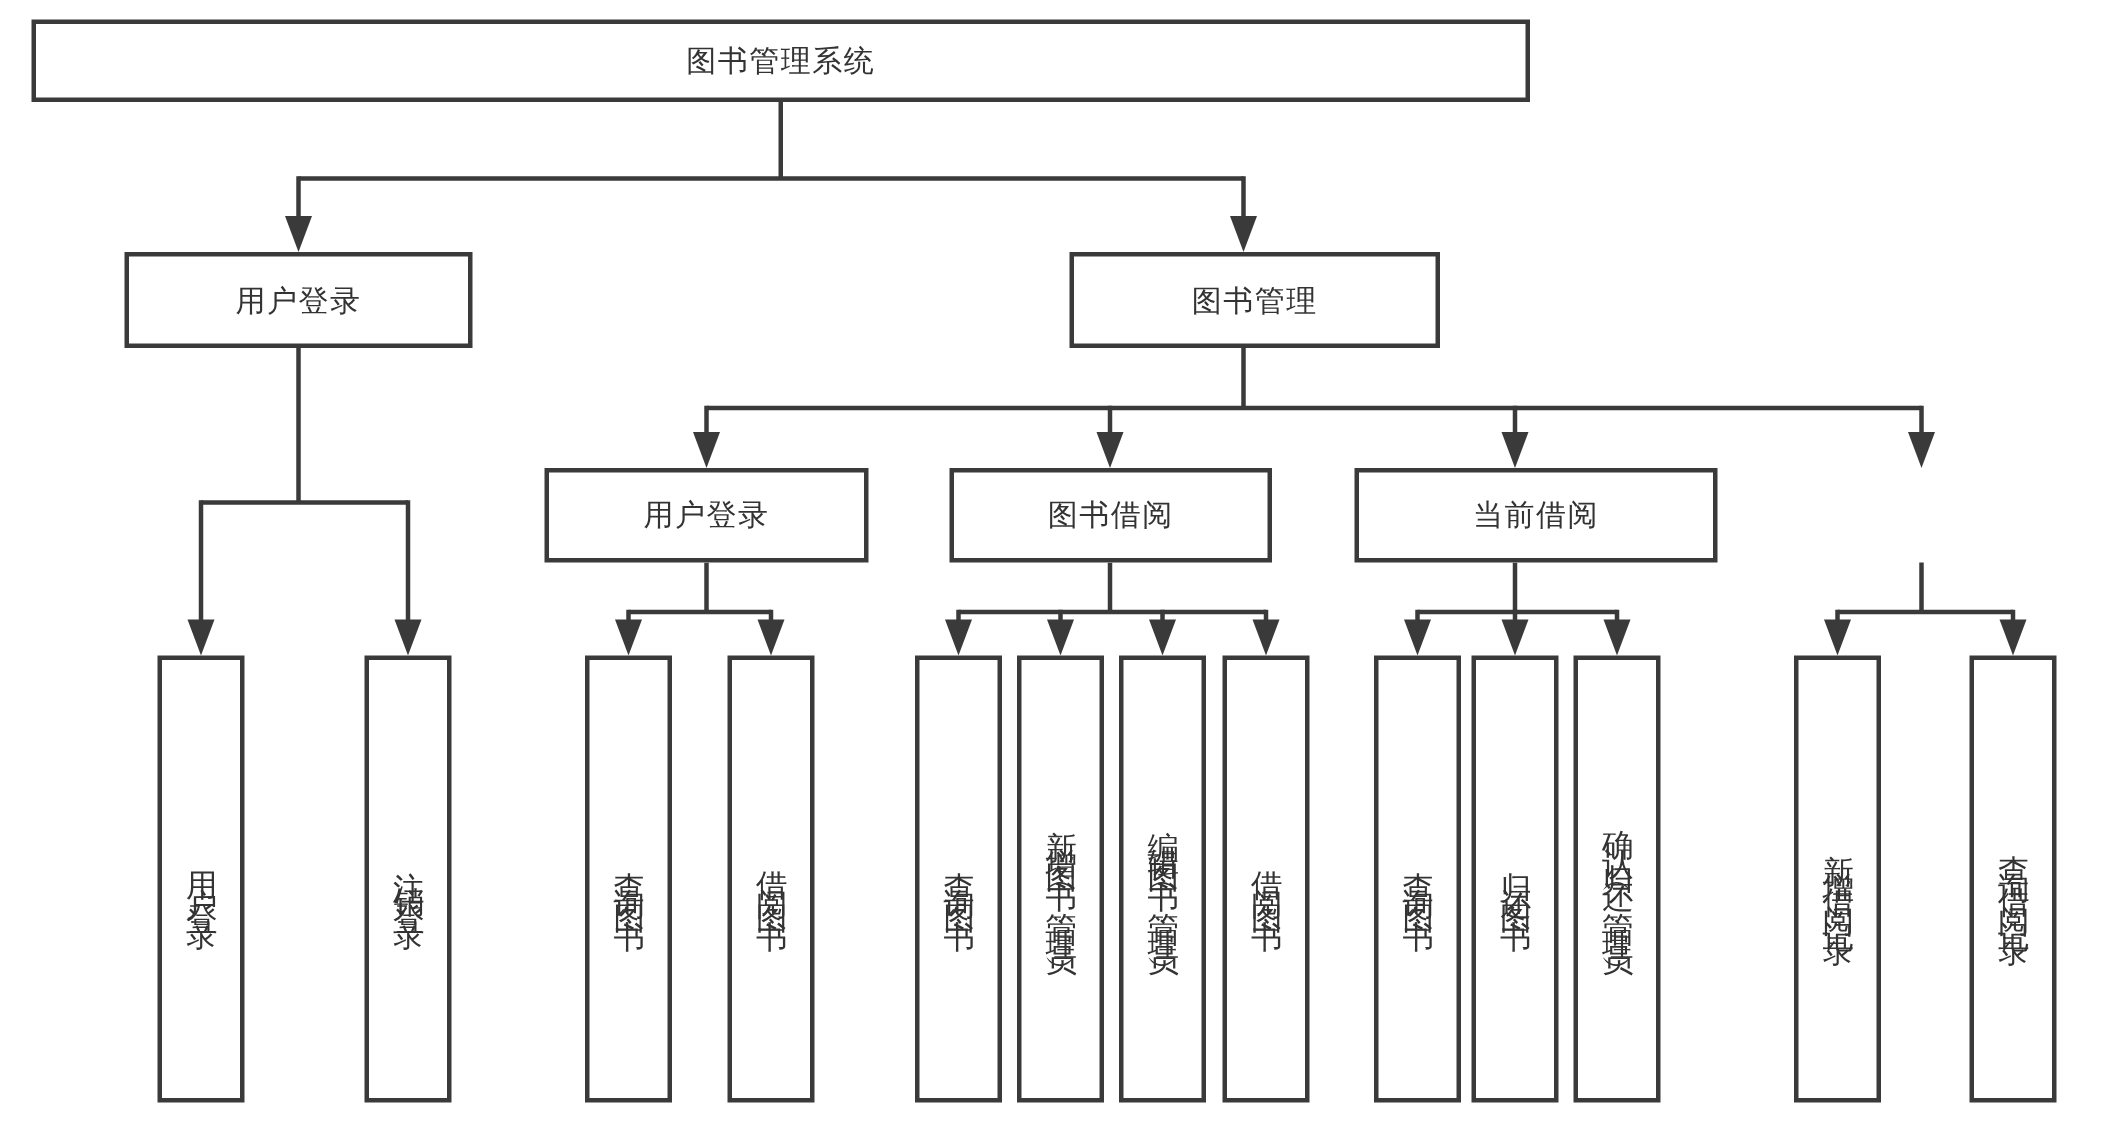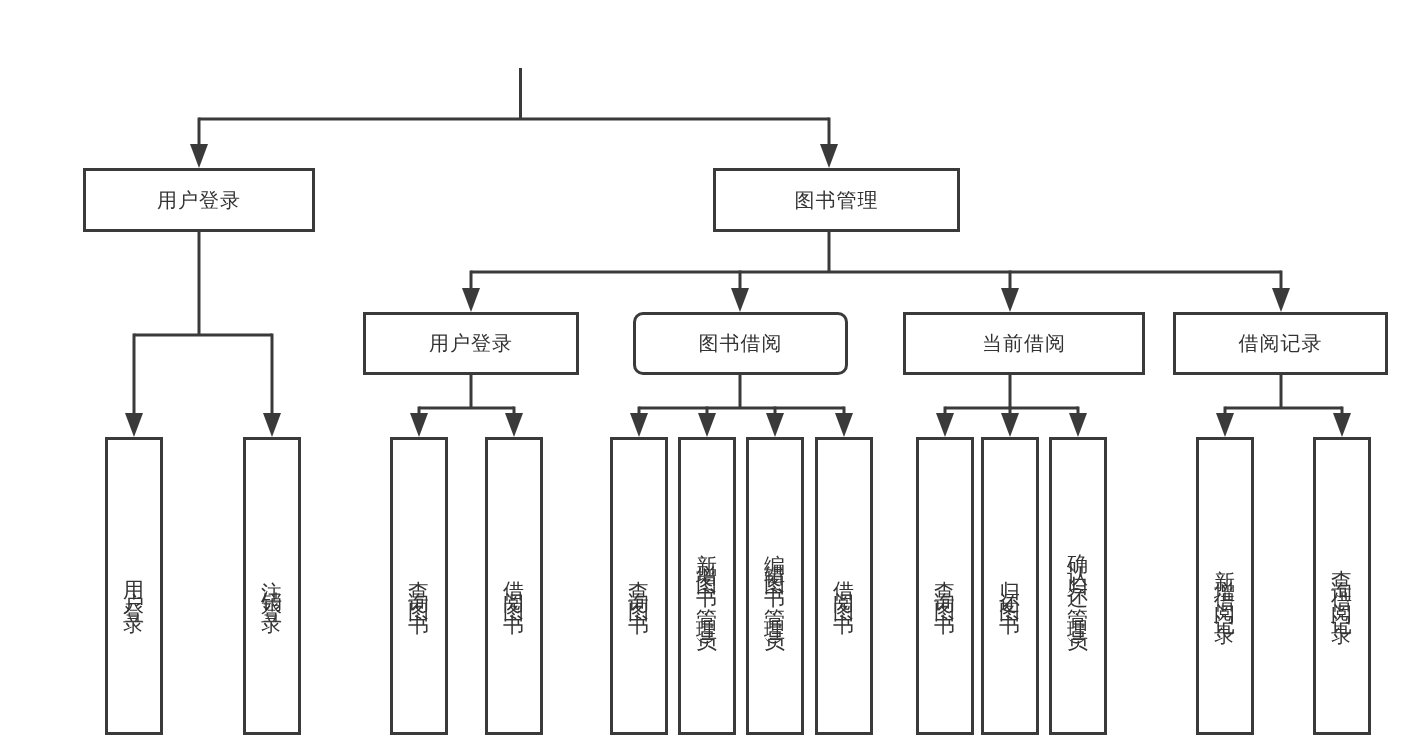--- a/index.html
+++ b/index.html
@@ -88,39 +88,39 @@
       <line x1="1010" y1="406.5" x2="1010" y2="415" stroke="#3a3a3a" stroke-width="3"></line>
       <polygon points="1001,413 1019,413 1010,437" fill="#3a3a3a"></polygon>
       <line x1="1078" y1="406.5" x2="1078" y2="415" stroke="#3a3a3a" stroke-width="3"></line>
       <polygon points="1069,413 1087,413 1078,437" fill="#3a3a3a"></polygon>
       <line x1="1225" y1="406.5" x2="1225" y2="415" stroke="#3a3a3a" stroke-width="3"></line>
       <polygon points="1216,413 1234,413 1225,437" fill="#3a3a3a"></polygon>
       <line x1="1342" y1="406.5" x2="1342" y2="415" stroke="#3a3a3a" stroke-width="3"></line>
       <polygon points="1333,413 1351,413 1342,437" fill="#3a3a3a"></polygon>
     </svg>
 
+  <div class="hbox" style="left:21px;top:13px;width:999px;height:55px;">
+    <span>图书管理系统</span>
+  </div>
 
   <div class="hbox" style="left:83px;top:168px;width:232px;height:64px;">
     <span>用户登录</span>
   </div>
   <div class="hbox" style="left:713px;top:168px;width:247px;height:64px;">
     <span>图书管理</span>
   </div>
 
   <div class="hbox" style="left:363px;top:312px;width:216px;height:63px;">
     <span>用户登录</span>
   </div>
-  <div class="hbox" style="left:633px;top:312px;width:215px;height:63px;border-radius:10px;">
+  <div class="hbox" style="left:633px;top:312px;width:215px;height:63px;">
     <span>图书借阅</span>
   </div>
   <div class="hbox" style="left:903px;top:312px;width:242px;height:63px;">
     <span>当前借阅</span>
-  </div>
-  <div class="hbox" style="left:1173px;top:312px;width:215px;height:63px;">
-    <span>借阅记录</span>
   </div>
 
   <div class="vbox" style="left:105px;top:437px;width:58px;height:298px;">
     <span>用户登录</span>
   </div>
   <div class="vbox" style="left:243px;top:437px;width:58px;height:298px;">
     <span>注销登录</span>
   </div>
 
   <div class="vbox" style="left:390px;top:437px;width:58px;height:298px;">

